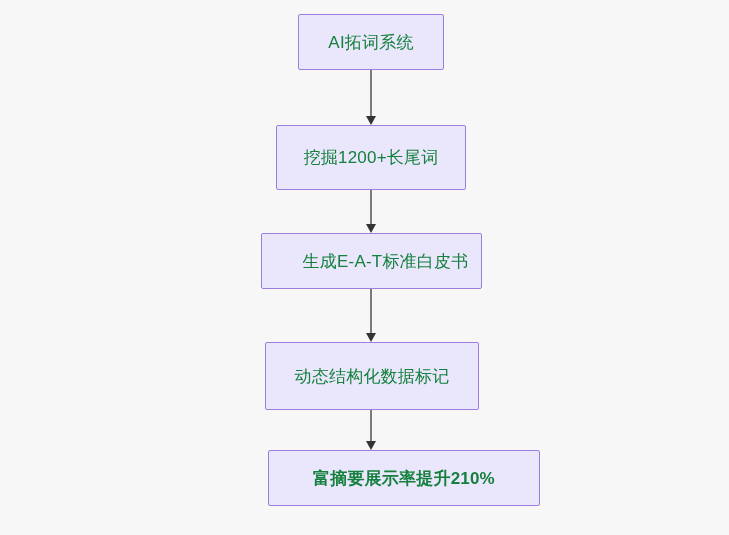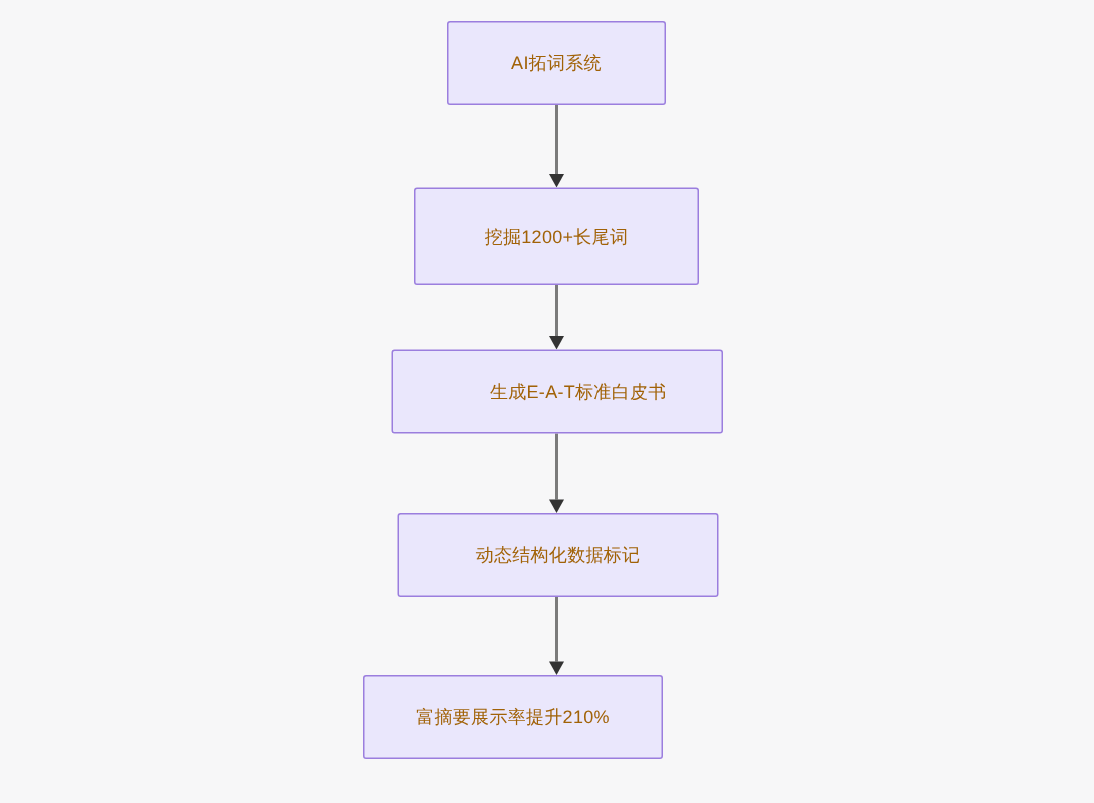--- a/index.html
+++ b/index.html
@@ -21,22 +21,22 @@
   }
   .node {
     position: absolute;
     box-sizing: border-box;
     background: #eae7fc;
     border: 1.6px solid #9b7ede;
     border-radius: 2px;
     display: flex;
     align-items: center;
     justify-content: center;
-    color: #a16207;
-    font-size: 12px;
+    color: #15803d;
+    font-size: 17px;
     line-height: 1;
     letter-spacing: 0.2px;
     white-space: nowrap;
   }
   .node-label {
     display: block;
     padding: 0 2px;
   }
   .edge {
     position: absolute;
@@ -89,21 +89,21 @@
   </div>
 
   <div class="node" style="left:276px; top:125px; width:190px; height:65px;">
     <span class="node-label">挖掘1200+长尾词</span>
   </div>
 
   <div class="node" style="left:261px; top:233px; width:221px; height:56px;padding-left:28px;">
     <span class="node-label">生成E-A-T标准白皮书</span>
   </div>
 
-  <div class="node" style="left:265px; top:342px; width:214px; height:56px;">
+  <div class="node" style="left:265px; top:342px; width:214px; height:68px;">
     <span class="node-label">动态结构化数据标记</span>
   </div>
 
-  <div class="node" style="left:242px; top:450px; width:200px; height:56px;">
+  <div class="node" style="left:268px; top:450px; width:272px; height:56px;font-weight:bold;">
     <span class="node-label">富摘要展示率提升210%</span>
   </div>
 
 </div>
 
 </body></html>

